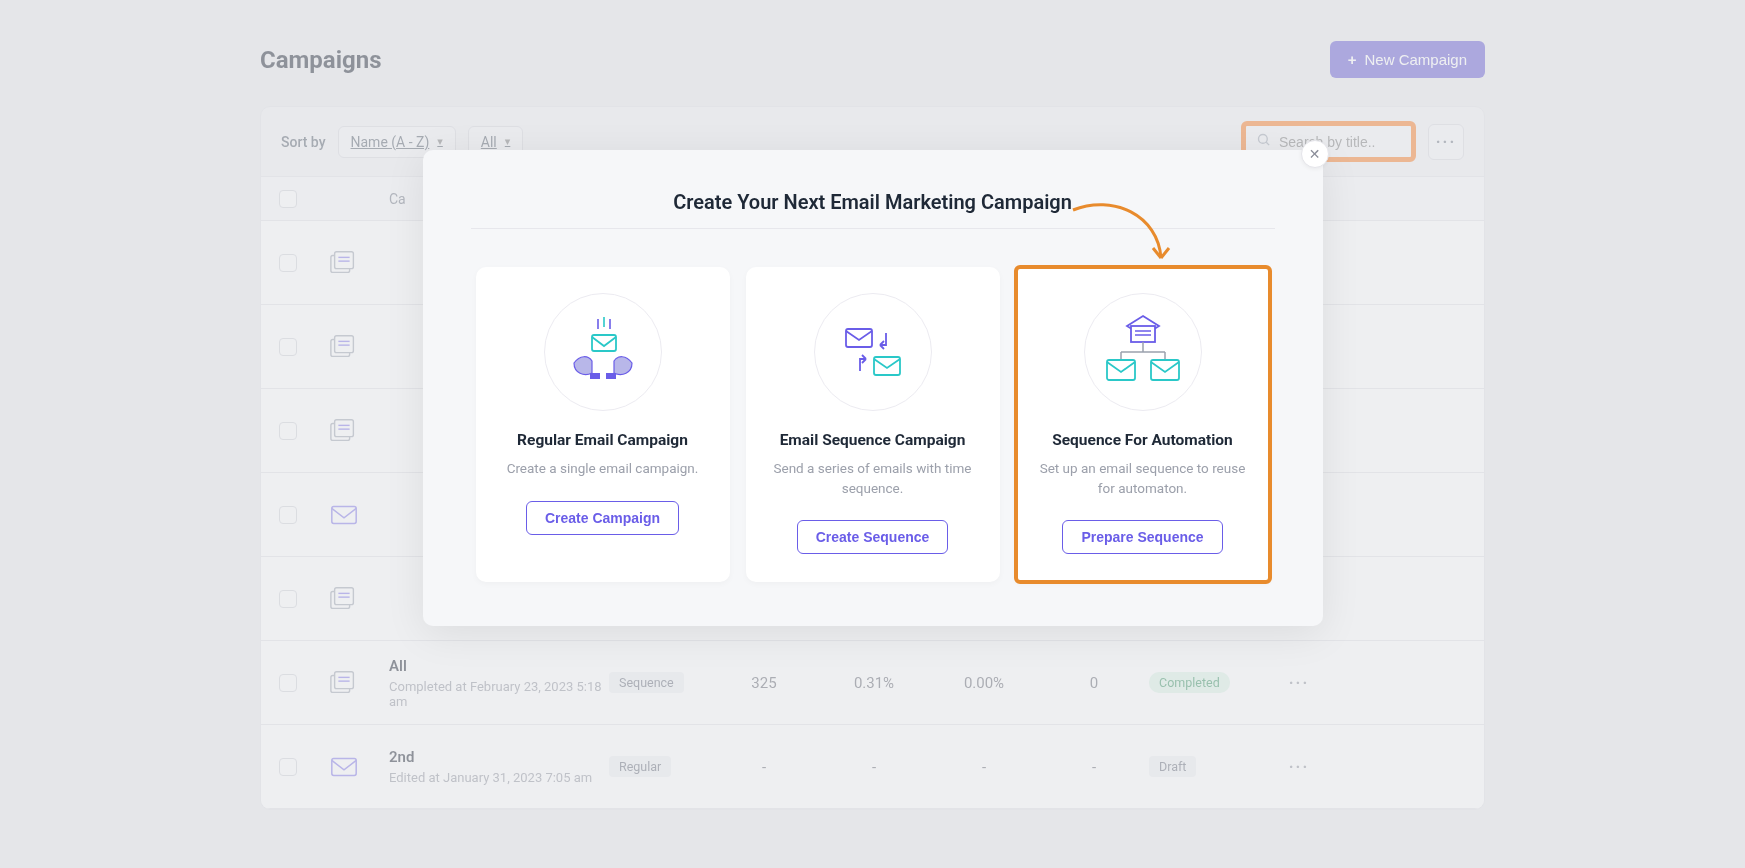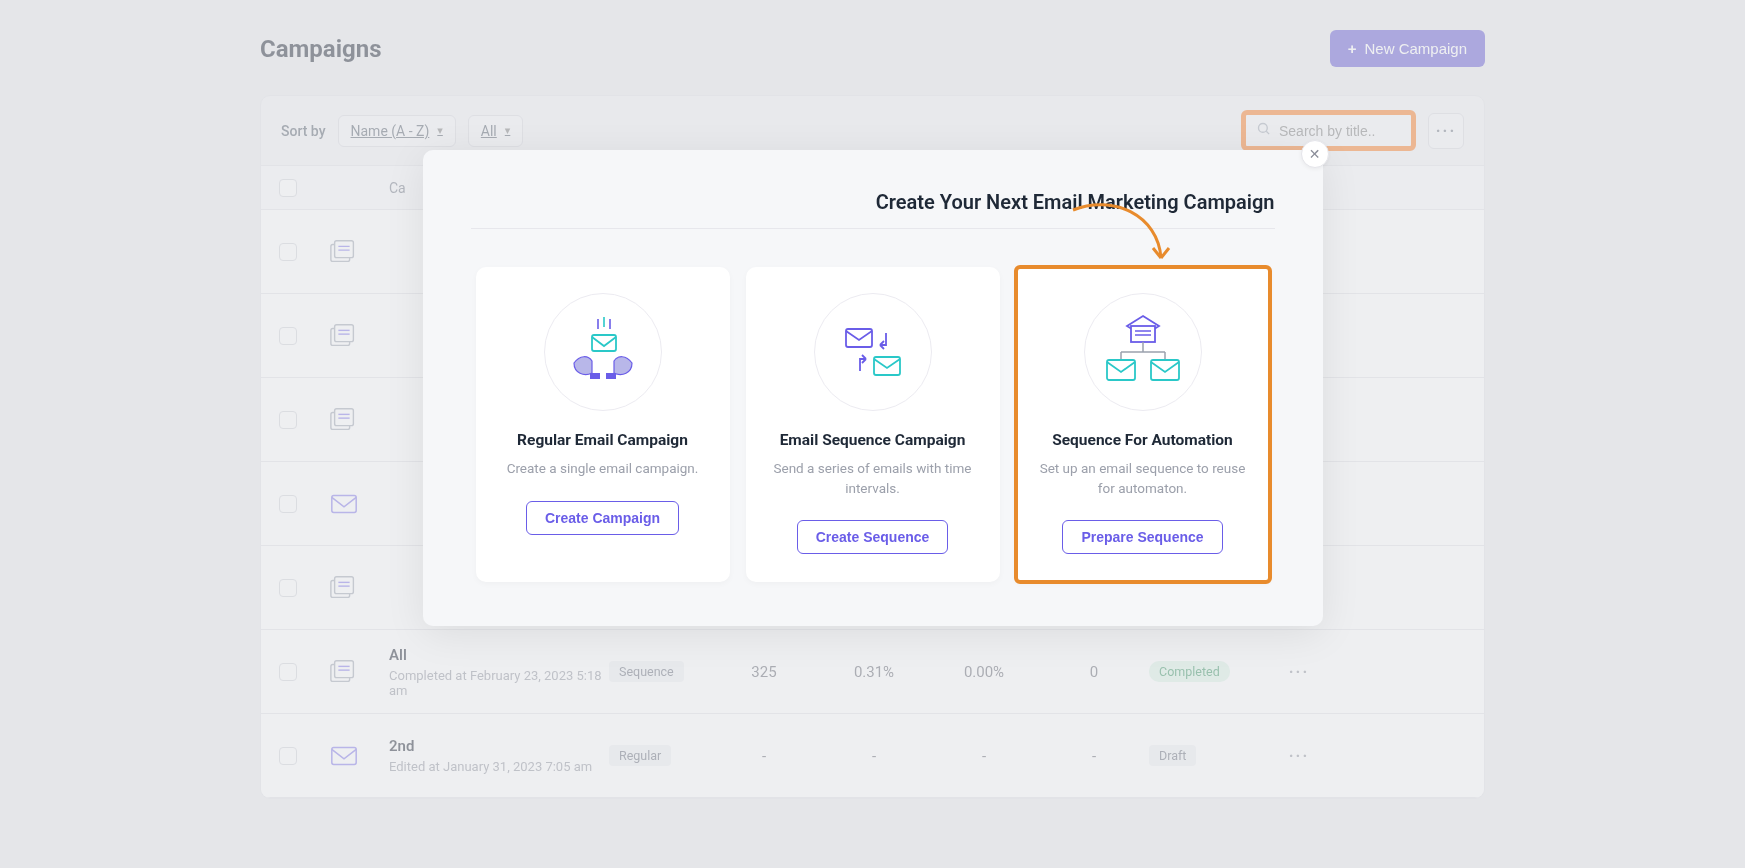--- a/index.html
+++ b/index.html
@@ -10,20 +10,21 @@
     color: #1f2937;
     padding: 30px 260px 0 260px;
     position: relative;
     overflow: hidden;
   }
   .page-header {
     display: flex;
     justify-content: space-between;
     align-items: center;
     margin-bottom: 28px;
+    margin-top: 11px;
   }
   .page-header h1 {
     font-size: 24px;
     font-weight: 700;
     color: #111827;
   }
   .btn-primary {
     background: #5a4fcf;
     color: #fff;
     border: none;
@@ -160,21 +161,21 @@
     left: 50%;
     top: 150px;
     transform: translateX(-50%);
     width: 900px;
     background: #f6f7f9;
     border-radius: 10px;
     padding: 40px 36px 44px 36px;
     box-shadow: 0 8px 40px rgba(0,0,0,0.08);
   }
   .modal-title {
-    text-align: right;
+    text-align: center;
     font-size: 20px;
     font-weight: 600;
     color: #1f2937;
     border-bottom: 1px solid #e7e7ec;
     padding-bottom: 14px;
     margin: 0 12px 38px 12px;
   }
   .close-btn {
     position: absolute;
     top: -10px; right: -6px;
@@ -485,21 +486,21 @@
           <path d="M14 16 L27 25 L40 16" fill="none" stroke="#6a5de8" stroke-width="1.8"></path>
           <rect x="42" y="42" width="26" height="18" rx="2" fill="none" stroke="#2ac8c8" stroke-width="1.8"></rect>
           <path d="M42 44 L55 53 L68 44" fill="none" stroke="#2ac8c8" stroke-width="1.8"></path>
           <path d="M54 18 L54 30 L48 30" fill="none" stroke="#6a5de8" stroke-width="1.8"></path>
           <path d="M48 30 L52 26 M48 30 L52 34" stroke="#6a5de8" stroke-width="1.8" fill="none"></path>
           <path d="M28 56 L28 44 L34 44" fill="none" stroke="#6a5de8" stroke-width="1.8"></path>
           <path d="M34 44 L30 40 M34 44 L30 48" stroke="#6a5de8" stroke-width="1.8" fill="none"></path>
         </svg>
       </div>
       <h3>Email Sequence Campaign</h3>
-      <p>Send a series of emails with time intervals.</p>
+      <p>Send a series of emails with time sequence.</p>
       <button class="act">Create Sequence</button>
     </div>
 
     <div class="card highlight">
       <div class="circle">
         <svg width="88" height="80" viewBox="0 0 88 80">
           <path d="M44 4 L60 14 L44 24 L28 14 Z" fill="none" stroke="#6a5de8" stroke-width="1.8"></path>
           <rect x="32" y="14" width="24" height="16" fill="#fff" stroke="#6a5de8" stroke-width="1.8"></rect>
           <line x1="36" y1="19" x2="52" y2="19" stroke="#6a5de8" stroke-width="1.5"></line>
           <line x1="36" y1="23" x2="52" y2="23" stroke="#6a5de8" stroke-width="1.5"></line>

